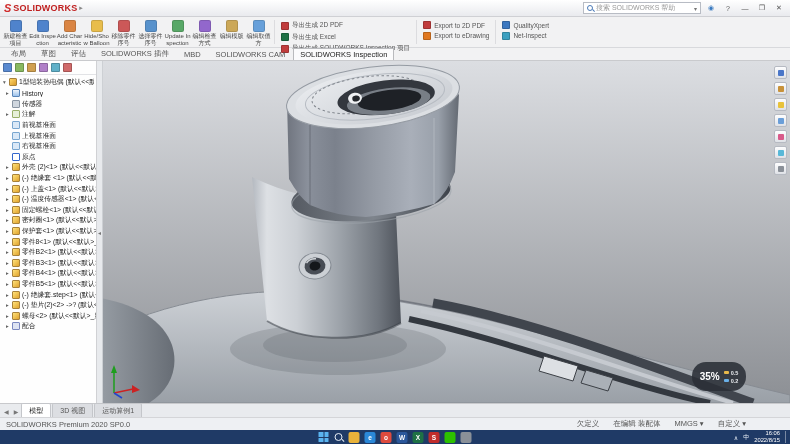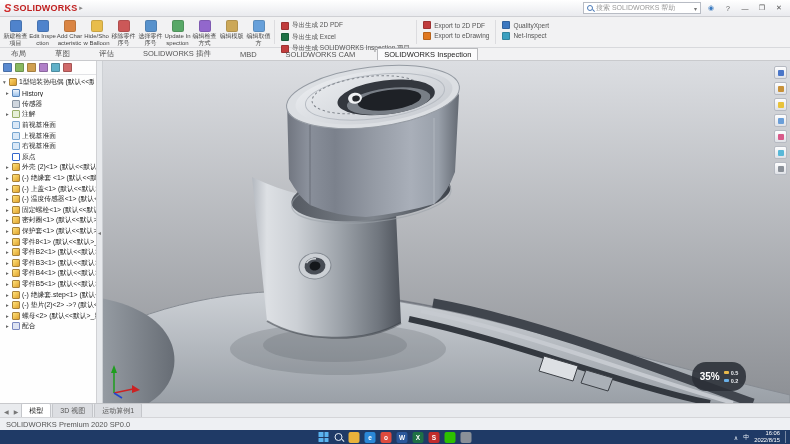--- a/index.html
+++ b/index.html
@@ -28,21 +28,21 @@
   .rb-btn{width:27px;display:flex;flex-direction:column;align-items:center;padding-top:2px;gap:1px;cursor:default;}
   .rb-icon{width:12px;height:12px;border-radius:2px;flex:none;opacity:.9;border:1px solid rgba(0,0,0,.15);}
   .rb-label{font-size:6px;line-height:1.1;text-align:center;color:#444;max-height:15px;overflow:hidden;word-break:break-all;}
   .rb-sep{width:1px;background:#dcdcdf;margin:2px 1px;flex:none;}
   .rb-col{display:flex;flex-direction:column;justify-content:flex-start;padding:3px 4px;gap:2.5px;}
   .rb-row{display:flex;align-items:center;gap:3px;white-space:nowrap;}
   .rb-mini{width:8px;height:8px;border-radius:1px;flex:none;border:1px solid rgba(0,0,0,.18);}
   .rb-row b{font-size:6.5px;font-weight:normal;color:#555;}
 
   
-  .tabrow{height:13px;background:#f2f2f3;border-bottom:1px solid #c9cacd;display:flex;align-items:flex-end;padding:0 4px;gap:15px;}
+  .tabrow{height:13px;background:#f2f2f3;border-bottom:1px solid #c9cacd;display:flex;align-items:flex-end;padding:0 4px;gap:1px;}
   .tab{padding:1px 6px;font-size:7.5px;color:#555;border:1px solid transparent;border-bottom:none;white-space:nowrap;}
   .tab.active{background:#fbfbfc;border-color:#b9babd;color:#222;}
 
   
   .main{display:flex;height:342px;background:#fff;}
   .tree-panel{width:97px;flex:none;background:#fefefe;border-right:1px solid #d0d1d4;display:flex;flex-direction:column;overflow:hidden;}
   .panel-toolbar{height:14px;flex:none;display:flex;align-items:center;gap:3px;padding:0 3px;border-bottom:1px solid #e2e3e6;}
   .pt-icon{width:9px;height:9px;border-radius:1px;border:1px solid rgba(0,0,0,.2);}
   .tree-root-row{display:flex;align-items:center;gap:2px;padding:2px 2px 1px;}
   .tree-root-label{font-size:6.8px;white-space:nowrap;overflow:hidden;color:#222;}
@@ -582,20 +582,30 @@
       </div>
 
       <div class="dtab">
         <span>运动算例1</span>
       </div>
     </div>
 </div>
 
 <div class="statusbar">
   <span class="sb-left">SOLIDWORKS Premium 2020 SP0.0</span>
+  <div class="sb-right">
+
+      <span class="sb-item">欠定义</span>
+
+      <span class="sb-item">在编辑 装配体</span>
+
+      <span class="sb-item">MMGS ▾</span>
+
+      <span class="sb-item">自定义 ▾</span>
+    </div>
 </div>
 
 <div class="taskbar">
   <div class="tb-center">
     <span class="winlogo">
         <i></i>
         <i></i>
         <i></i>
         <i></i>
       </span>

